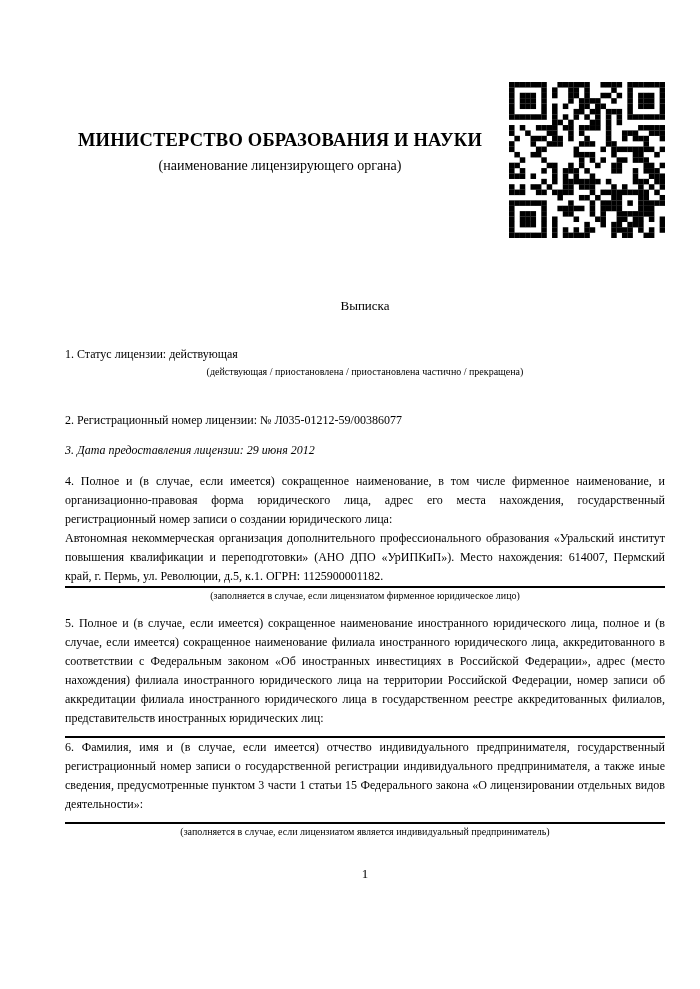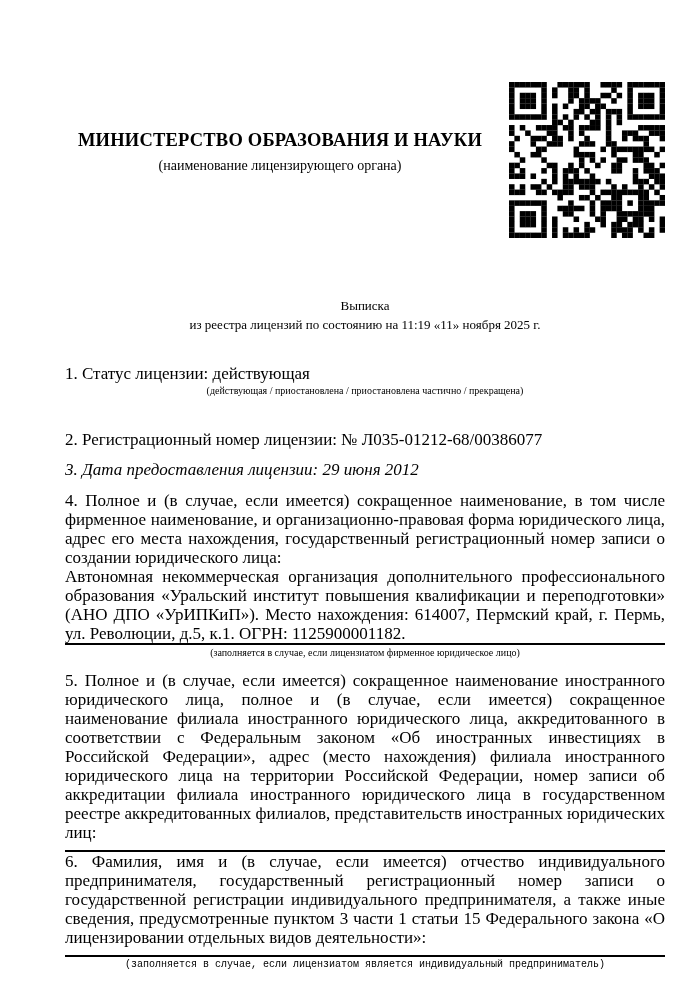--- a/index.html
+++ b/index.html
@@ -50,33 +50,33 @@
   .doc-title {
     margin-top: 58px;
     text-align: center;
     font-size: 13px;
     line-height: 19px;
   }
   .items {
     margin-top: 30px;
   }
   .item-text {
-    font-size: 17px;
+    font-size: 12px;
     line-height: 19px;
     text-align: justify;
   }
   .item-caption {
     font-size: 10px;
     line-height: 15px;
     text-align: center;
   }
   .cap-gap { margin-bottom: 32px; }
   .mb11 { margin-bottom: 11px; }
   .mb12 { margin-bottom: 12px; font-style: italic; }
-  .mb25 { margin-bottom: 25px; font-family: Liberation Mono, monospace; }
+  .mb25 { margin-bottom: 25px; }
   .blank-gap { height: 8px; }
   .fill-line {
     border-top: 2px solid #000000;
     height: 0;
     margin: 0;
   }
   .footer {
     margin-top: 12px;
     text-align: center;
     font-size: 13px;
@@ -516,32 +516,31 @@
           <rect x="112.97" y="150.62" width="5.53" height="5.53" fill="#000000"></rect>
           <rect x="118.34" y="150.62" width="5.53" height="5.53" fill="#000000"></rect>
           <rect x="134.48" y="150.62" width="5.53" height="5.53" fill="#000000"></rect>
           <rect x="139.86" y="150.62" width="5.53" height="5.53" fill="#000000"></rect>
         </svg>
     </div>
   </div>
 
   <div class="doc-title">
     <div>Выписка</div>
-    <div>из реестра лицензий по состоянию на 11:19 «11» ноября 2025 г.</div>
   </div>
 
   <div class="items">
 
     <div>
       <div class="item-text">1. Статус лицензии: действующая</div>
       <div class="item-caption cap-gap">(действующая / приостановлена / приостановлена частично / прекращена)</div>
     </div>
 
     <div class="mb11">
-      <div class="item-text">2. Регистрационный номер лицензии: № Л035-01212-68/00386077</div>
+      <div class="item-text">2. Регистрационный номер лицензии: № Л035-01212-59/00386077</div>
     </div>
 
     <div class="mb12">
       <div class="item-text">3. Дата предоставления лицензии: 29 июня 2012</div>
     </div>
 
     <div>
       <div class="item-text">4. Полное и (в случае, если имеется) сокращенное наименование, в том числе фирменное наименование, и организационно-правовая форма юридического лица, адрес его места нахождения, государственный регистрационный номер записи о создании юридического лица:</div>
       <div class="item-text">Автономная некоммерческая организация дополнительного профессионального образования «Уральский институт повышения квалификации и переподготовки» (АНО ДПО «УрИПКиП»). Место нахождения: 614007, Пермский край, г. Пермь, ул. Революции, д.5, к.1. ОГРН: 1125900001182.</div>
       <div class="fill-line"></div>

